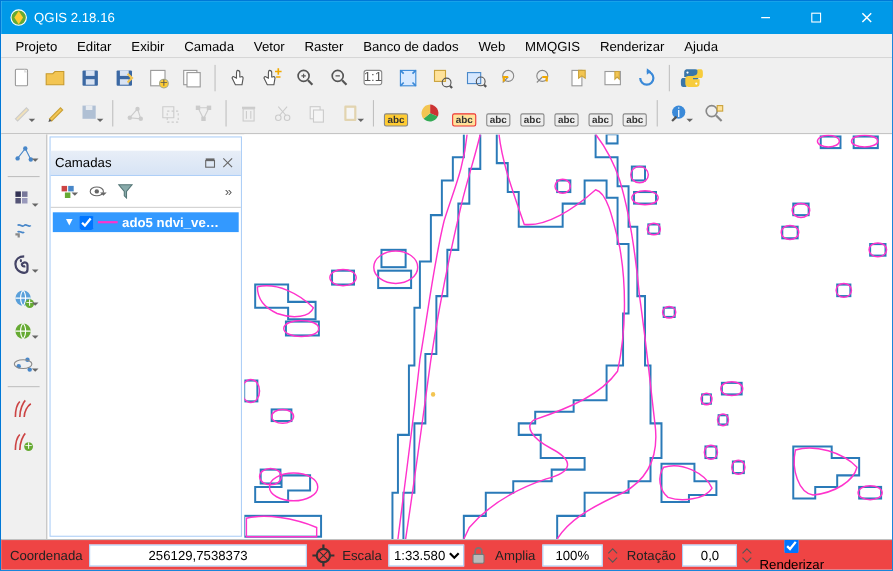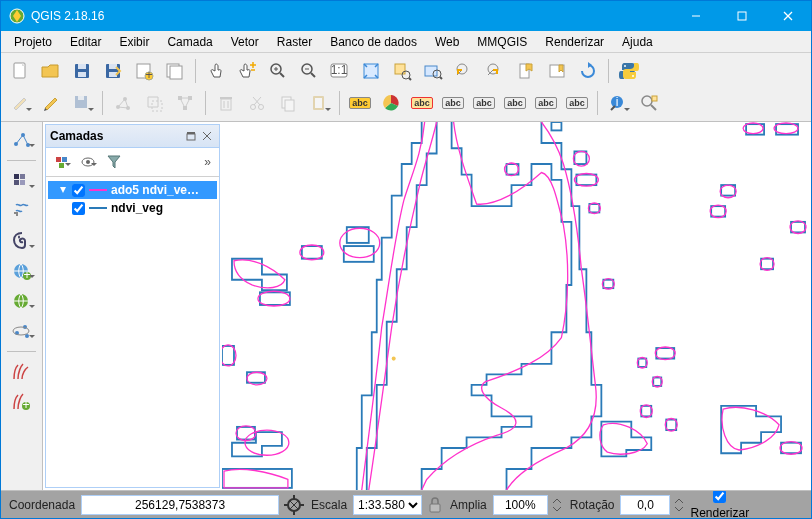--- a/index.html
+++ b/index.html
@@ -19,50 +19,50 @@
 
 .toolbars { background: #f0f0f0; border-bottom: 1px solid #c0c0c0; padding: 2px 4px; }
 .toolrow { display: flex; align-items: center; gap: 1px; padding: 1px 0; flex-wrap: nowrap; }
 .tbtn { width: 30px; height: 30px; display: flex; align-items: center; justify-content: center; border: 1px solid transparent; border-radius: 3px; cursor: default; position: relative; }
 .tbtn.disabled svg { opacity: 0.35; }
 .tbtn.disabled { pointer-events: none; }
 .tsep { width: 1px; height: 24px; background: #c0c0c0; margin: 0 4px; }
 .tbtn.drop::after { content: ""; position: absolute; right: 2px; bottom: 3px; border: 3px solid transparent; border-top-color: #666; }
 
 
-.lblbtn { padding: 2px 3px; display:flex; align-items:center; }
+.lblbtn { padding: 2px 3px; display:flex; align-items:flex-end; }
 .abcchip { background:#ffcc33; border:1px solid #888; border-radius:2px; font-size:9px; font-weight:bold; padding:0 2px; color:#333; }
 
 
 .workarea { flex: 1; display: flex; overflow: hidden; }
 .lefttoolbar { width: 42px; background: #f0f0f0; border-right: 1px solid #c0c0c0; display:flex; flex-direction:column; align-items:center; padding-top:4px; gap:2px; }
 .lefttoolbar .tbtn { width:32px; height:28px; }
 .lefttoolbar hr { width:70%; border:none; border-top:1px solid #c0c0c0; margin:4px 0; }
 
 
 .layerspanel { width: 175px; background:#fff; border:1px solid #aecff7; margin:2px; display:flex; flex-direction:column; }
-.lp-head { background: linear-gradient(#e8eef7,#d7e4f5); display:flex; align-items:center; padding:3px 4px; border-bottom:1px solid #aecff7; font-weight:bold; }
+.lp-head { background: linear-gradient(#e8eef7,#d7e4f5); display:flex; align-items:center; padding:3px 4px; border-bottom:1px solid #aecff7; font-weight:normal;margin-top:12px; }
 .lp-head .spacer{flex:1;}
 .lp-head .pb{width:16px;height:16px;display:flex;align-items:center;justify-content:center;color:#555;}
 .lp-tools { display:flex; align-items:center; gap:2px; padding:3px 4px; border-bottom:1px solid #d0d0d0; }
 .lp-tools .tbtn{width:24px;height:22px;}
 .layertree { flex:1; padding:4px 2px; }
 .layernode { display:flex; align-items:center; gap:4px; padding:2px 2px 2px 10px; }
 .layernode.sel { background:#3399ff; color:#fff; }
 .layernode input[type=checkbox]{width:13px;height:13px;}
 .layerline { width:18px; height:2px; }
 .layertext { white-space:nowrap; overflow:hidden; text-overflow:ellipsis; max-width:90px; }
 .layernode.sel .layertext{ font-weight:bold; }
 
 
 .mapwrap { flex:1; position:relative; background:#fff; overflow:hidden; }
 .mapcanvas { width:100%; height:100%; }
 
 
-.statusbar { height:28px; background:#a3a3a3; border-top:1px solid #c0c0c0; display:flex; align-items:center; gap:4px; padding:0 6px; overflow:hidden;}
+.statusbar { height:28px; background:#ef4444; border-top:1px solid #c0c0c0; display:flex; align-items:center; gap:4px; padding:0 6px; overflow:hidden;}
 .statusbar .sl { white-space:nowrap; color:#222; padding:0 2px;}
 .statusbar .sinput { border:1px solid #aecff7; background:#fff; height:20px; padding:0 4px; text-align:center;}
 .statusbar .coord { width:198px; }
 .statusbar select{ border:1px solid #aecff7; height:20px; background:#fff;}
 .statusbar .chk{display:flex;align-items:center;gap:3px;flex-direction:column;}
 .statusbar .lock{width:18px;height:18px;}
 </style>
 </head>
 <body>
 
@@ -471,26 +471,20 @@
     </div>
     <div class="layertree">
       <div class="layernode sel">
         <svg width="10" height="10">
             <path d="M2 2 L8 2 L5 8 Z" fill="#fff"></path>
           </svg>
         <input type="checkbox" checked="" style="">
         <span class="layerline" style="background:#ff33cc"></span>
         <span class="layertext">ado5 ndvi_veg...</span>
       </div>
-      <div class="layernode">
-        <span style="width:10px"></span>
-        <input type="checkbox" checked="" style="">
-        <span class="layerline" style="background:#2a7ab8"></span>
-        <span class="layertext" style="font-weight:bold;">ndvi_veg</span>
-      </div>
     </div>
   </div>
 
   <div class="mapwrap">
     <svg class="mapcanvas" viewBox="0 0 590 350" preserveAspectRatio="none">
 
       <g stroke="#2a7ab8" stroke-width="1.8" fill="none">
 
         <path d="M200 0 L200 20 L190 20 L190 40 L180 40 L180 70 L170 70 L170 110 L160 110 L160 150 L155 150 L155 200 L150 200 L150 260 L140 260 L140 310 L135 310 L135 350 M145 350 L145 310 L155 310 L155 250 L165 250 L165 190 L175 190 L175 140 L185 140 L185 100 L195 100 L195 60 L205 60 L205 30 L215 30 L215 0"></path>
         <path d="M230 0 L230 25 L240 25 L240 50 L250 50 L250 80 L290 80 L290 60 L310 60 L310 40 L330 40 L330 55 L340 55 L340 95 L350 95 L350 155 L345 155 L345 200 L330 200 L330 230 L300 230 L300 240 L265 240 L265 250 L250 250 L250 260 L270 260 L270 280 L310 280 L310 290 L280 290 L280 300 L245 300 L245 310 L220 310 L220 330 L200 330 L200 350 M285 350 L285 330 L310 330 L310 310 L350 310 L350 300 L370 300 L370 280 L380 280 L380 250 L370 250 L370 200 L365 200 L365 140 L358 140 L358 80 L350 80 L350 45 L340 45 L340 20 L320 20 L320 0"></path>

